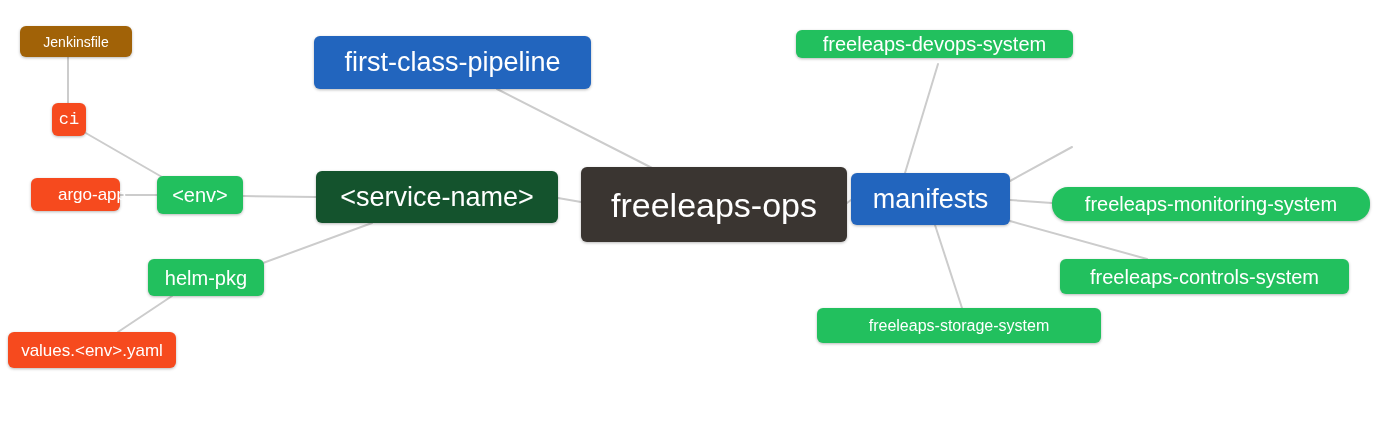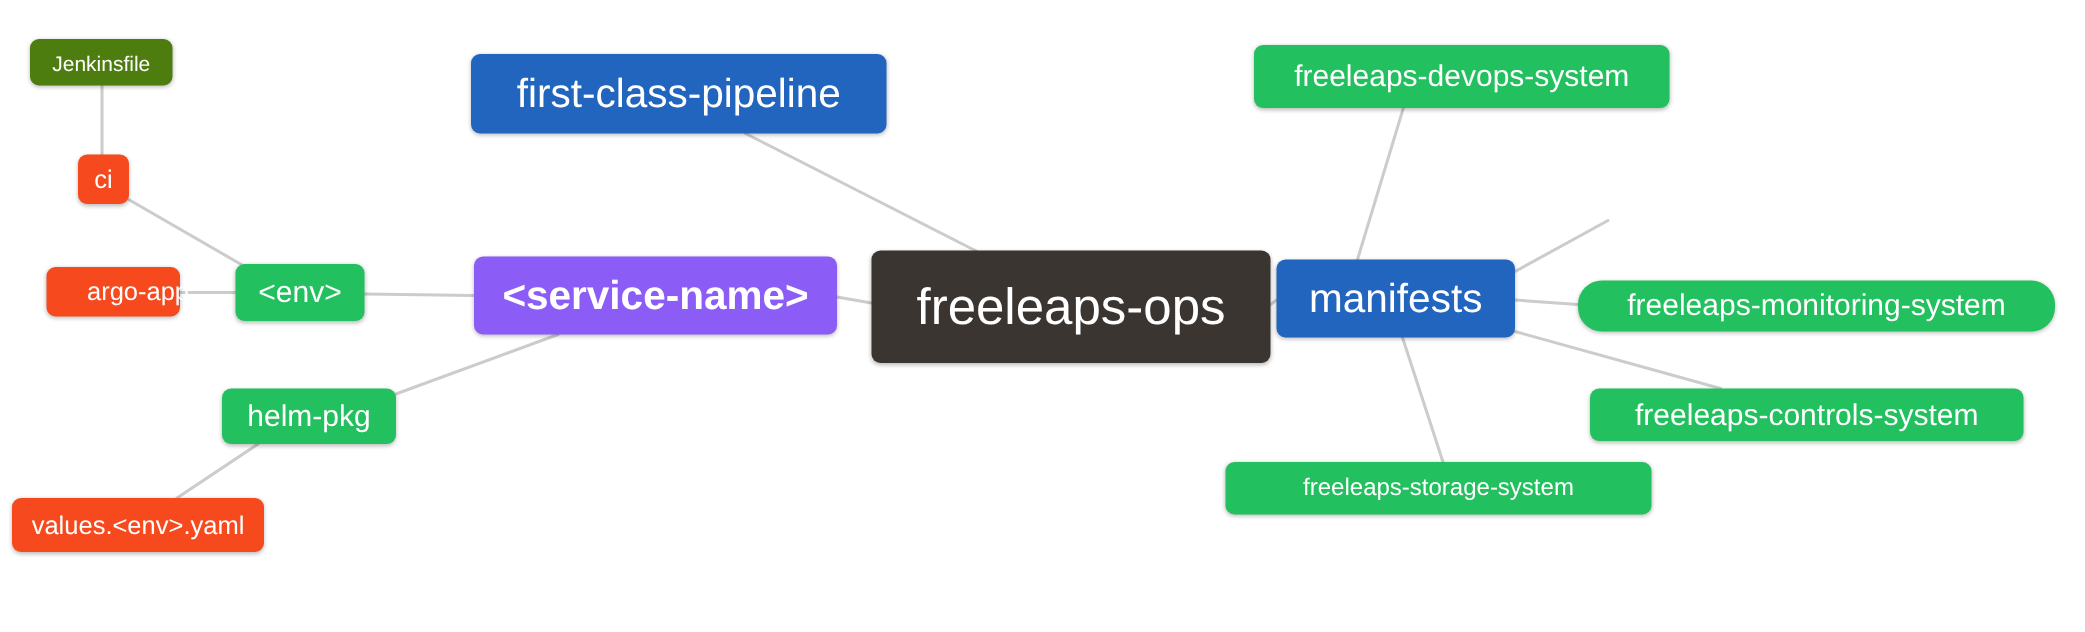--- a/index.html
+++ b/index.html
@@ -61,49 +61,49 @@
       <line x1="1010" y1="200" x2="1052" y2="203" stroke="#cccccc" stroke-width="2" stroke-linecap="round"></line>
       <line x1="1010" y1="221" x2="1147" y2="259" stroke="#cccccc" stroke-width="2" stroke-linecap="round"></line>
       <line x1="935" y1="225" x2="962" y2="308" stroke="#cccccc" stroke-width="2" stroke-linecap="round"></line>
     </svg>
 <div class="node" style="left: 581px; top: 167px; width: 266px; height: 75px; background: rgb(58, 53, 49); font-size: 34px;">
       <span>freeleaps-ops</span>
     </div>
     <div class="node" style="left: 314px; top: 36px; width: 277px; height: 53px; background: rgb(34, 101, 190); font-size: 27px;">
       <span>first-class-pipeline</span>
     </div>
-    <div class="node" style="left: 316px; top: 171px; width: 242px; height: 52px; background: #8b5cf6; font-size: 27px; font-weight: bold;">
+    <div class="node" style="left: 316px; top: 171px; width: 242px; height: 52px; background: #14532d; font-size: 27px;">
       <span>&lt;service-name&gt;</span>
     </div>
     <div class="node" style="left: 851px; top: 173px; width: 159px; height: 52px; background: rgb(34, 101, 190); font-size: 27px;">
       <span>manifests</span>
     </div>
     <div class="node" style="left: 148px; top: 259px; width: 116px; height: 37px; background: rgb(34, 192, 94); font-size: 20px;">
       <span>helm-pkg</span>
     </div>
     <div class="node" style="left: 157px; top: 176px; width: 86px; height: 38px; background: rgb(34, 192, 94); font-size: 20px;">
       <span>&lt;env&gt;</span>
     </div>
-    <div class="node" style="left: 836px; top: 30px; width: 277px; height: 42px; background: rgb(34, 192, 94); font-size: 20px;">
+    <div class="node" style="left: 796px; top: 30px; width: 277px; height: 28px; background: rgb(34, 192, 94); font-size: 20px;">
       <span>freeleaps-devops-system</span>
     </div>
     <div class="node" style="left: 1052px; top: 187px; width: 318px; height: 34px; background: rgb(34, 192, 94); font-size: 20px; border-radius: 16px;">
       <span>freeleaps-monitoring-system</span>
     </div>
     <div class="node" style="left: 1060px; top: 259px; width: 289px; height: 35px; background: rgb(34, 192, 94); font-size: 20px;">
       <span>freeleaps-controls-system</span>
     </div>
     <div class="node" style="left: 817px; top: 308px; width: 284px; height: 35px; background: rgb(34, 192, 94); font-size: 16px;">
       <span>freeleaps-storage-system</span>
     </div>
     <div class="node" style="left: 31px; top: 178px; width: 89px; height: 33px; background: rgb(246, 74, 30); font-size: 17px; padding-left: 33px;">
       <span>argo-app</span>
     </div>
-    <div class="node" style="left: 52px; top: 103px; width: 34px; height: 33px; background: rgb(246, 74, 30); font-size: 17px;">
+    <div class="node" style="left: 52px; top: 103px; width: 34px; height: 33px; background: rgb(246, 74, 30); font-size: 17px; font-family: Liberation Mono, monospace;">
       <span>ci</span>
     </div>
     <div class="node" style="left: 8px; top: 332px; width: 168px; height: 36px; background: rgb(246, 74, 30); font-size: 17px;">
       <span>values.&lt;env&gt;.yaml</span>
     </div>
-    <div class="node" style="left: 20px; top: 26px; width: 95px; height: 31px; background: #4d7c0f; font-size: 14px;">
+    <div class="node" style="left: 20px; top: 26px; width: 112px; height: 31px; background: #a16207; font-size: 14px;">
       <span>Jenkinsfile</span>
     </div>
   </div>
 
 </body></html>

